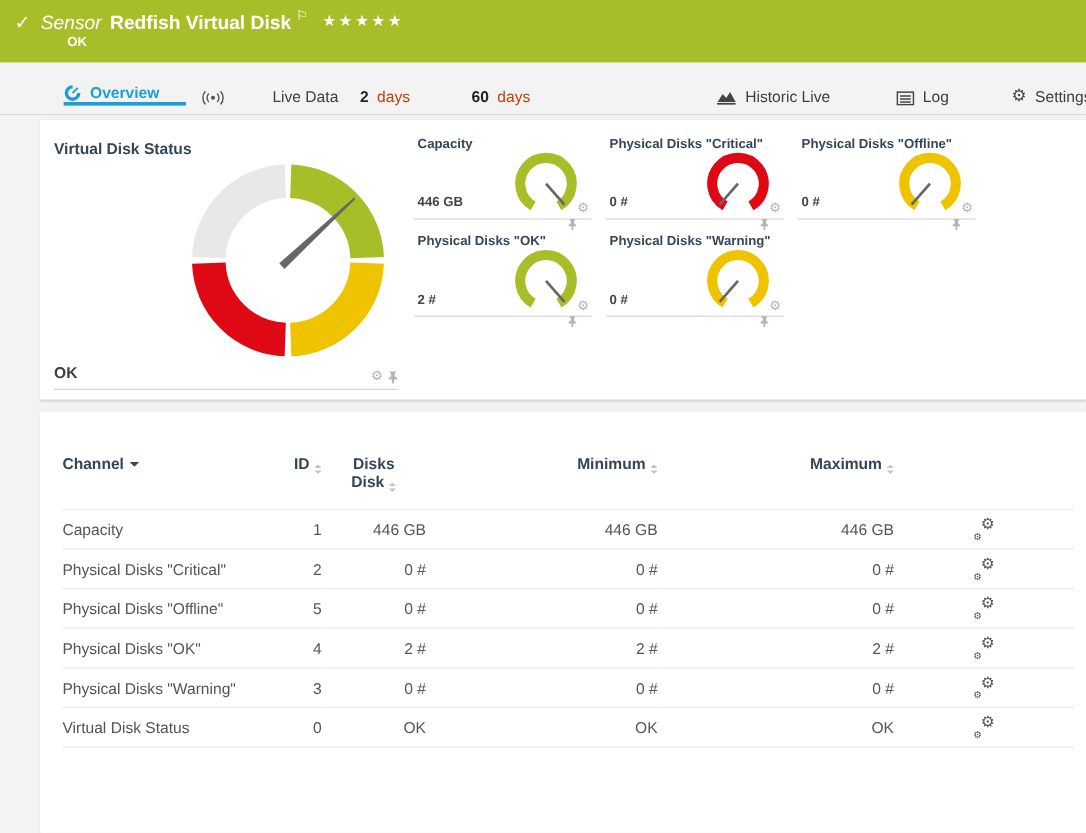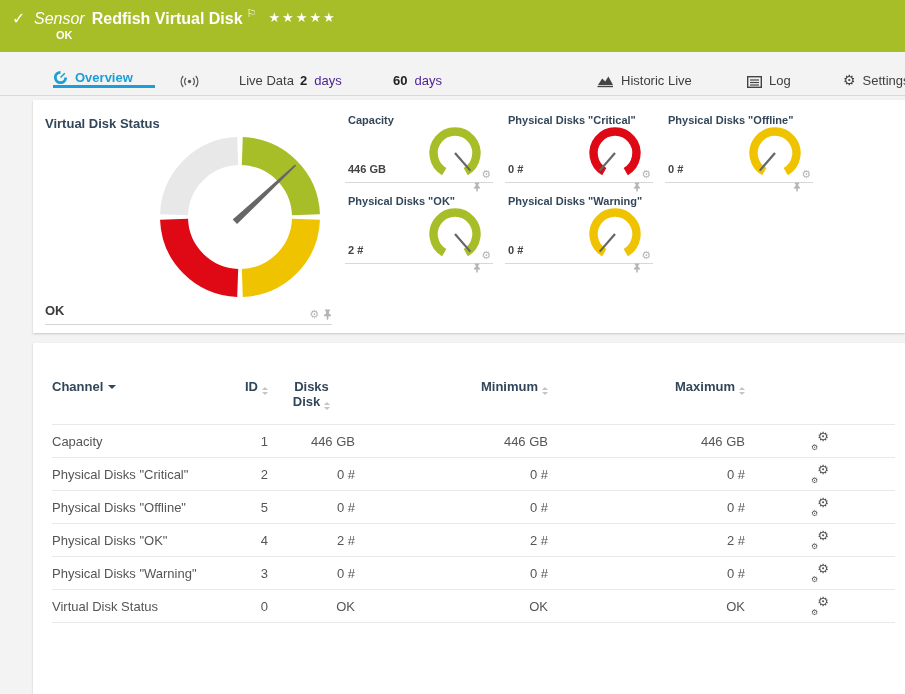--- a/index.html
+++ b/index.html
@@ -15,23 +15,23 @@
   .hdr .title { font-weight:bold; }
   .hdr .flag { font-size:11px; vertical-align:7px; margin-left:4px; }
   .hdr .stars { font-size:13px; letter-spacing:2px; margin-left:12px; vertical-align:2px; }
   .hdr .l2 { position:absolute; left:56px; top:29px; font-size:11px; font-weight:bold; }
 
   
   .tabbar { position:absolute; left:0; top:52px; width:905px; height:44px; border-bottom:1px solid #DADADA; }
   .tab { position:absolute; top:0; height:36px; display:flex; align-items:flex-end; gap:7px;
          font-size:13px; color:#3E3E3E; cursor:pointer; white-space:nowrap; }
   .tab b { color:#222; }
-  .tab .dim { color:#4c1d95; }
+  .tab .dim { color:#c2410c; }
   .tab.active { color:var(--blue,#1C9ED8); border-bottom:3px solid var(--blue,#1C9ED8); font-weight:bold; }
-  .t-ov{left:53px; width:102px;} .t-ld{left:180px;gap:40px;} .t-2d{left:300px;} .t-30d{left:393px;}
+  .t-ov{left:53px; width:102px;} .t-ld{left:168px;gap:40px;} .t-2d{left:300px;} .t-30d{left:393px;}
   .t-365d{left:487px;margin-top:40px;} .t-hd{left:597px;} .t-log{left:747px;} .t-set{left:843px;}
   .ticon { display:inline-flex; align-items:center; }
   .gearchar { font-size:14px; color:#444; }
 
   
   .panel { position:absolute; left:33px; right:0; background:#fff; box-shadow:0 1px 2px rgba(0,0,0,.18); }
   .p1 { top:100px; height:233px; }
   .p2 { top:343px; height:371px; }
 
   

